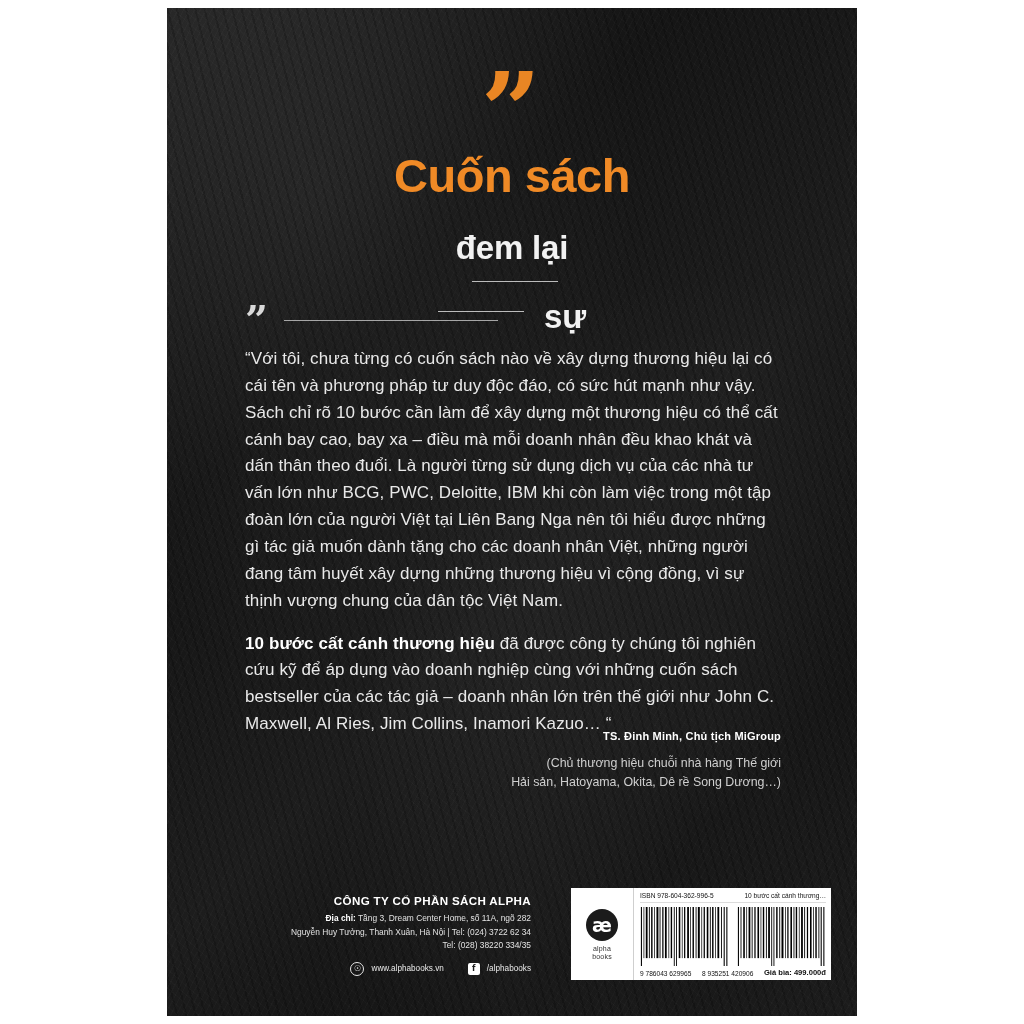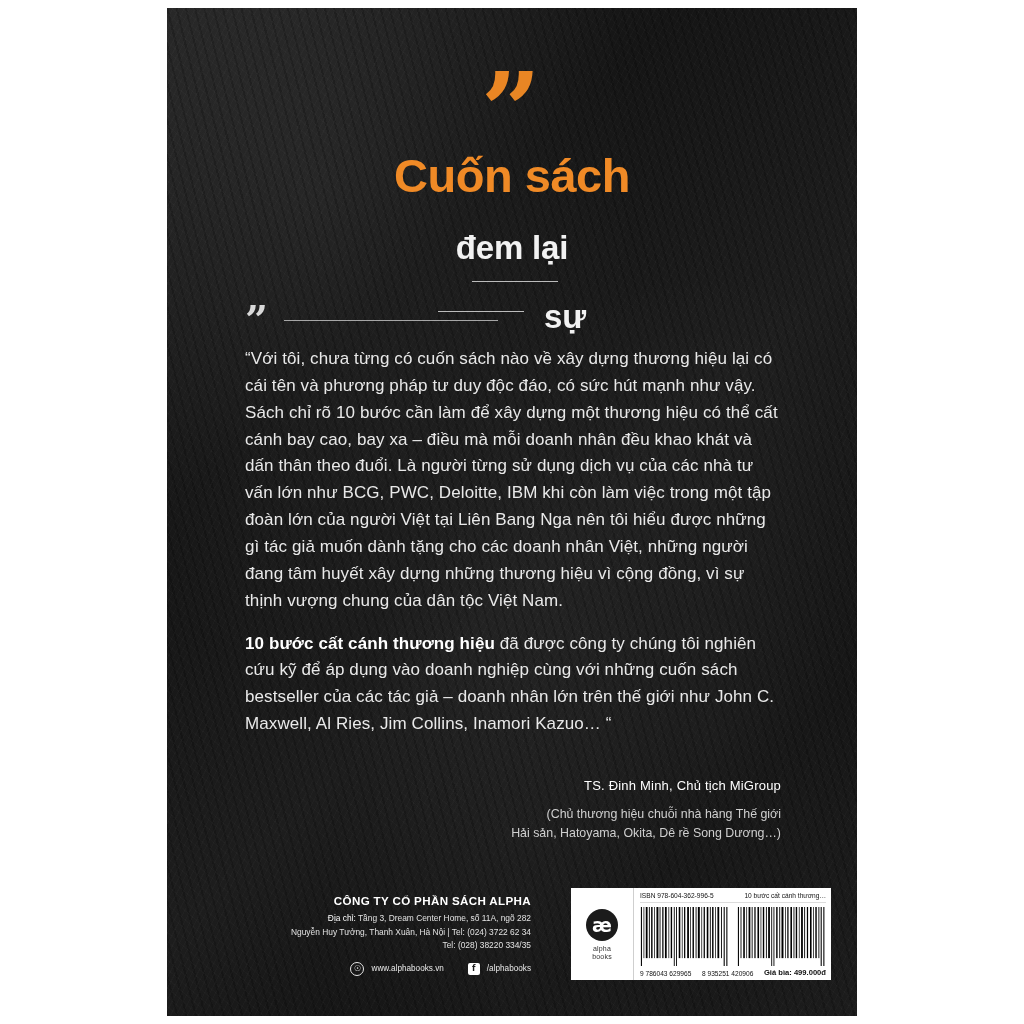--- a/index.html
+++ b/index.html
@@ -137,24 +137,23 @@
 
   .attrib {
     position: absolute;
     left: 78px;
     top: 722px;
     width: 536px;
     text-align: right;
     color: #ffffff;
   }
   .attrib .name {
-    font-size: 13px;
-    font-weight: 400;
+    font-size: 11px;
+    font-weight: 700;
     letter-spacing: .2px;
-    margin-top: 48px;
   }
   .attrib .sub {
     margin-top: 12px;
     font-size: 12.4px;
     line-height: 1.55;
     color: #cfcfcf;
   }
 
   
   .footer {
@@ -175,21 +174,21 @@
     font-size: 11.6px;
     font-weight: 700;
     letter-spacing: .35px;
     margin-bottom: 5px;
   }
   .publisher .pub-line {
     font-size: 8.4px;
     line-height: 1.62;
     color: #e2e2e2;
   }
-  .publisher .pub-line b { font-weight: 400; color: #fff; }
+  .publisher .pub-line b { font-weight: 700; color: #fff; }
   .pub-social {
     margin-top: 9px;
     display: flex;
     justify-content: flex-end;
     align-items: center;
     gap: 7px;
     font-size: 8.2px;
     color: #e8e8e8;
   }
   .pub-social .glyph {

